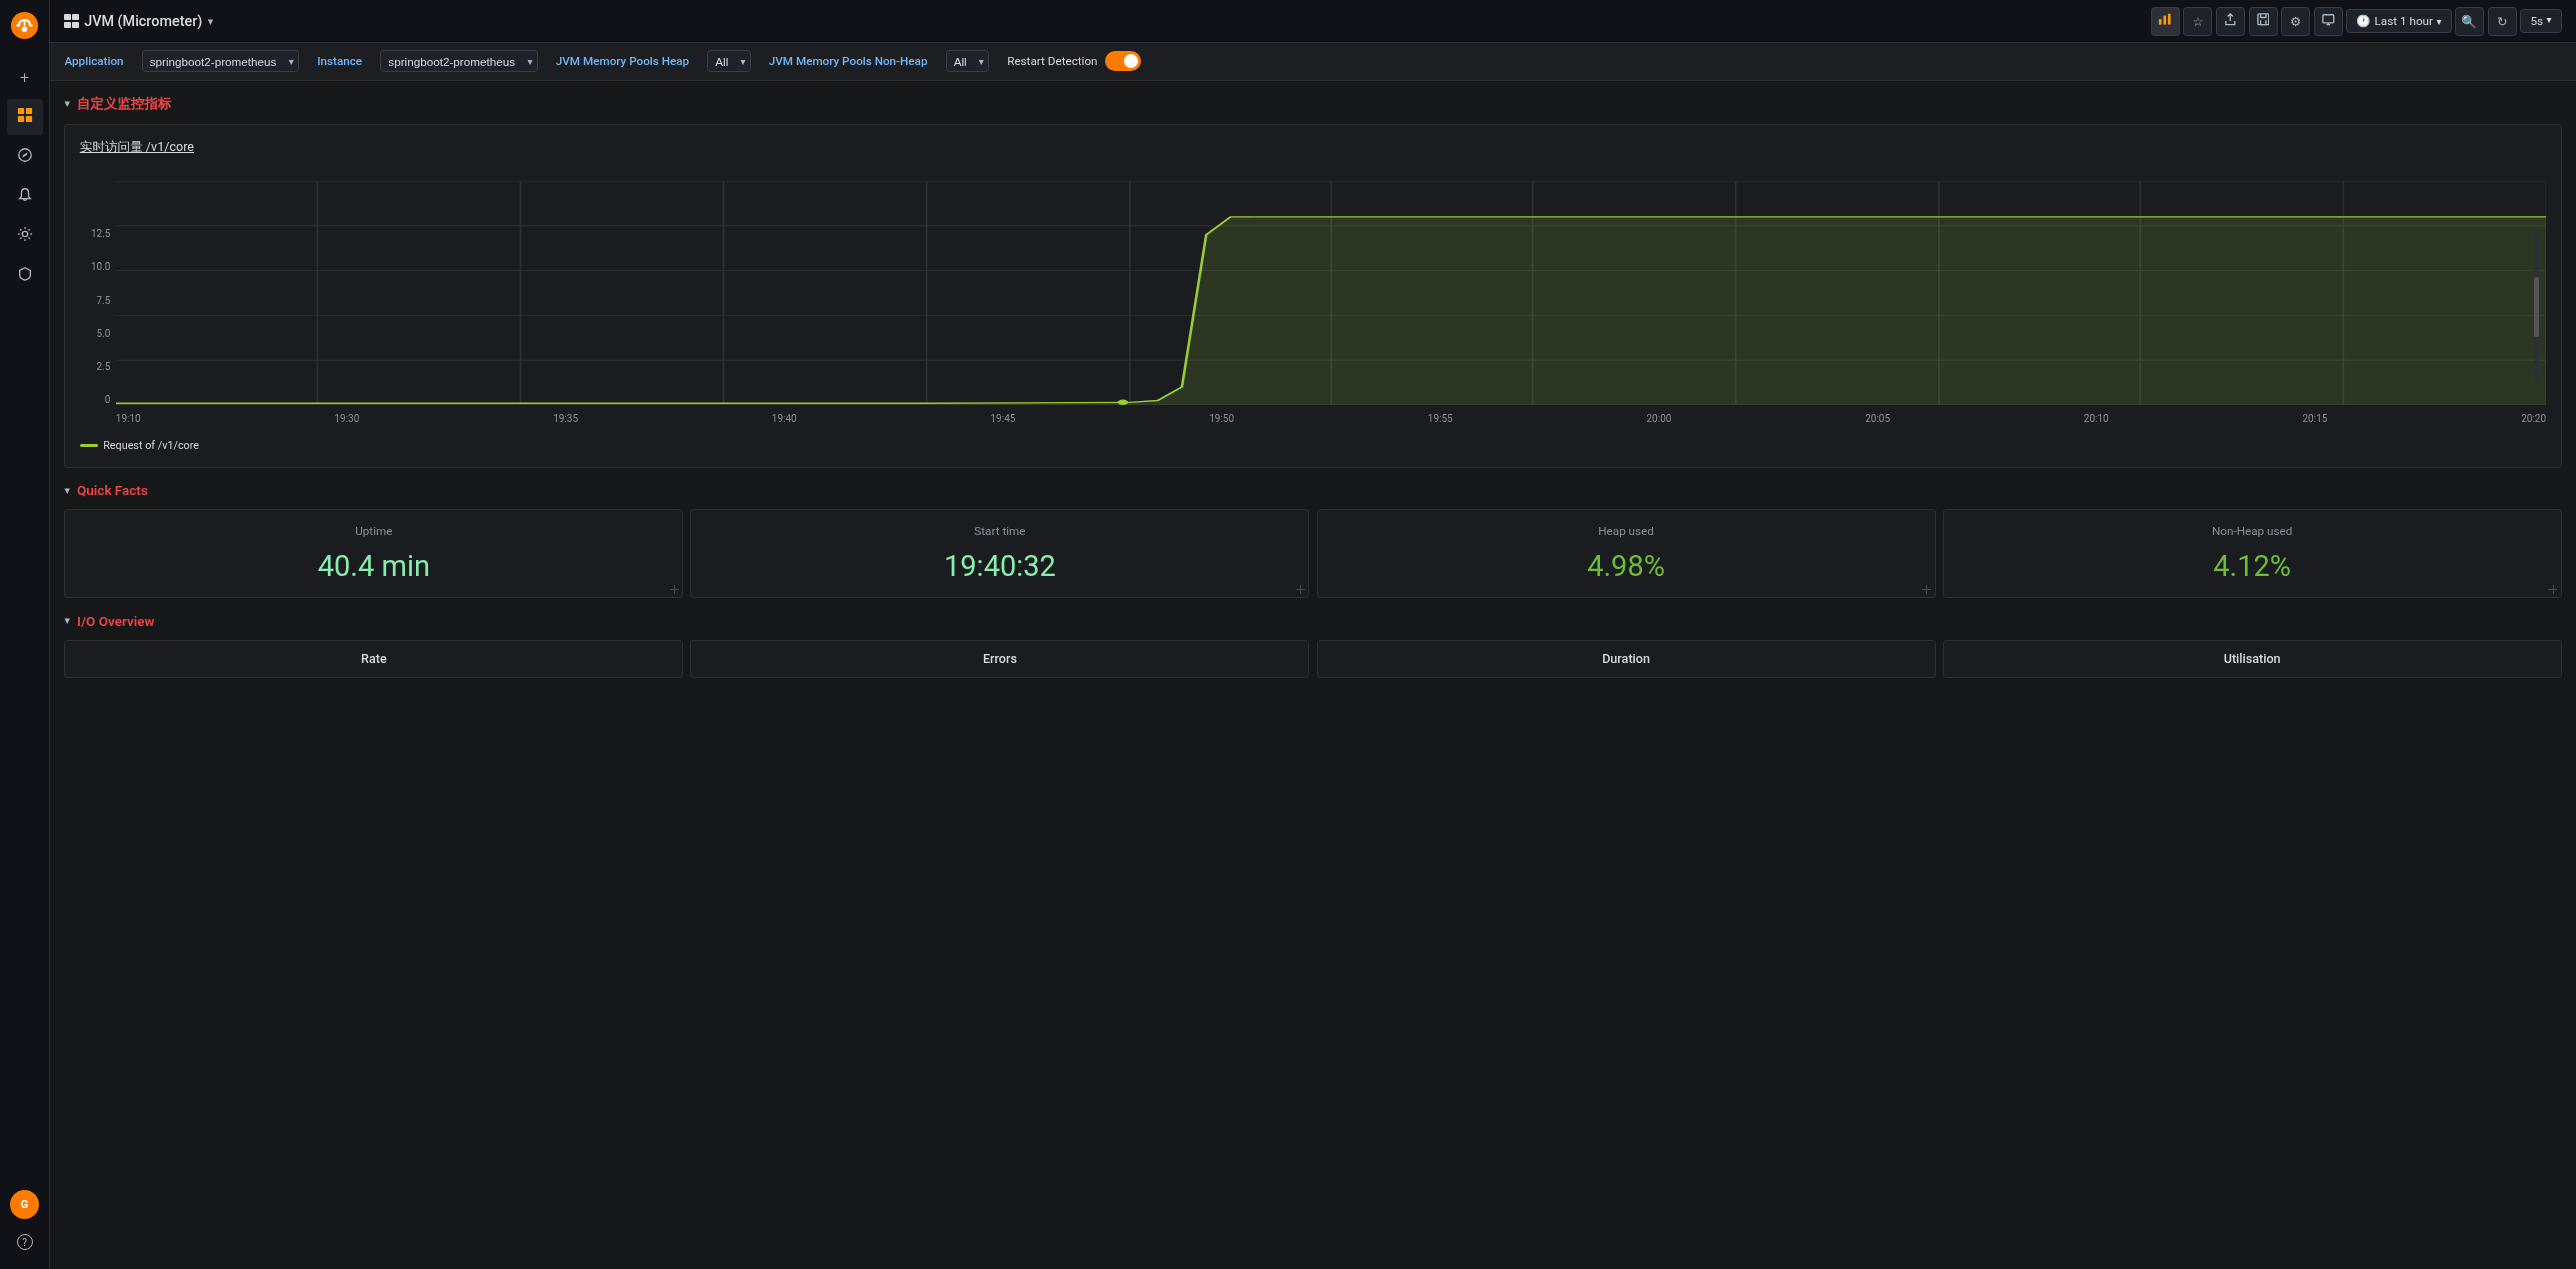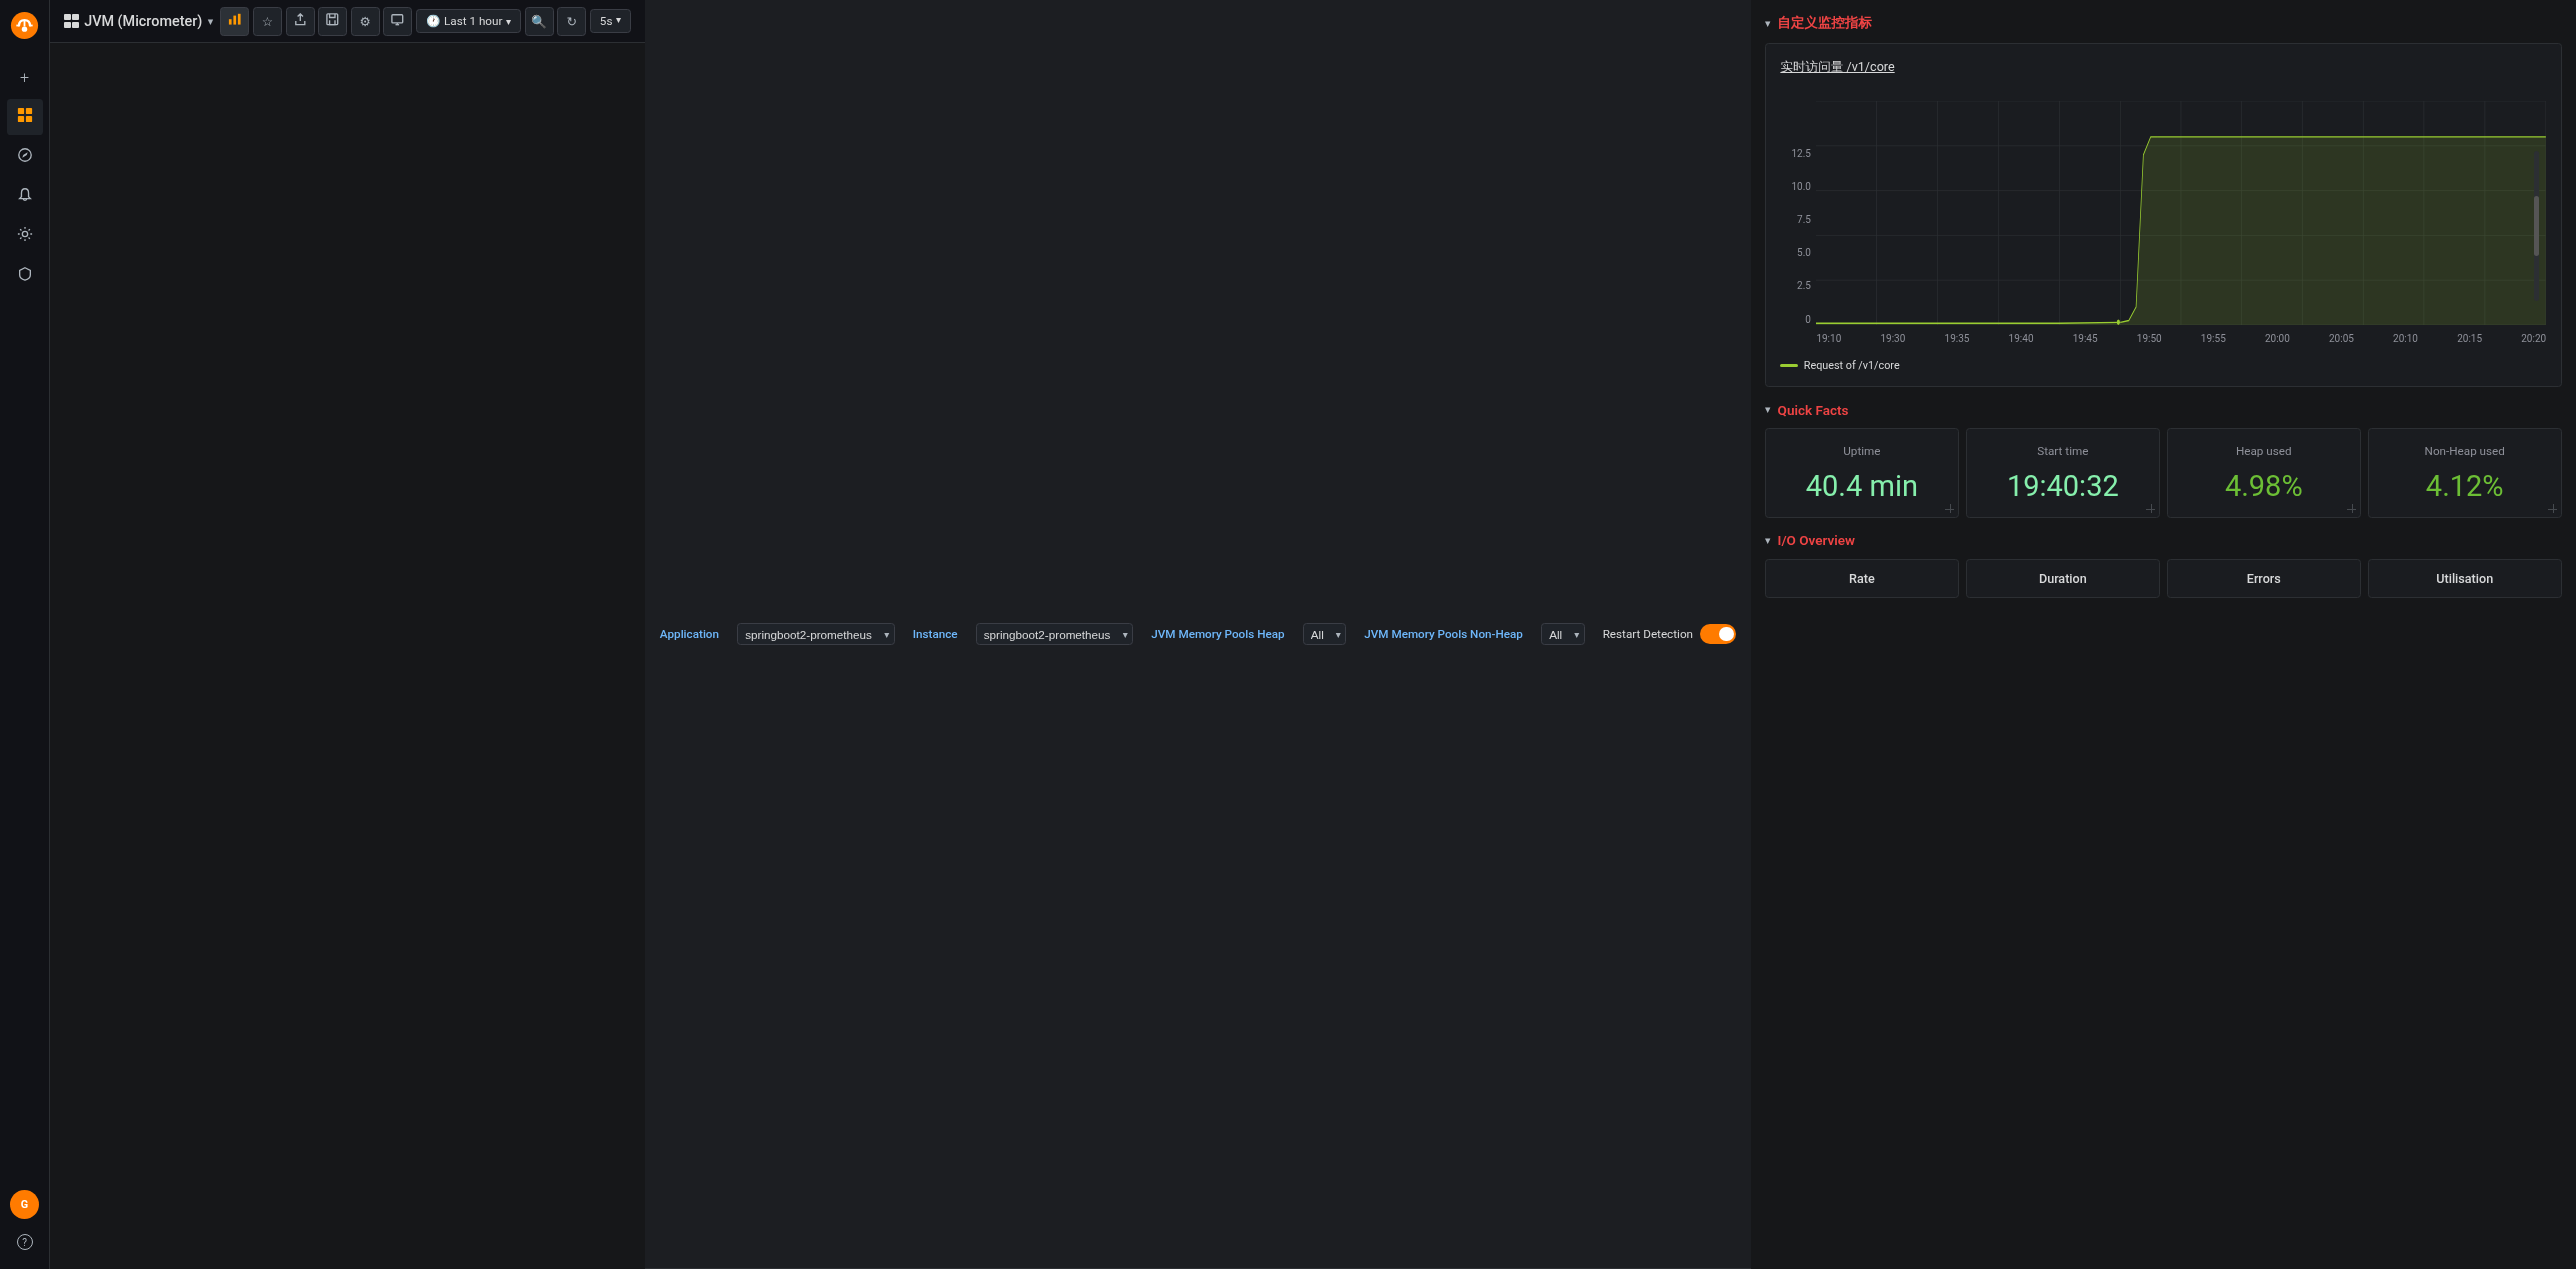--- a/index.html
+++ b/index.html
@@ -63,21 +63,21 @@
       font-size: 10.8px;
       font-weight: bold;
       color: #fff;
       cursor: pointer;
     }
 
     
     .main {
       flex: 1;
       display: flex;
-      flex-direction: row;
+      flex-direction: column;
       overflow: hidden;
     }
 
     
     .topbar {
       height: 43px;
       background: #111217;
       border-bottom: 0.9px solid #2c2f33;
       display: flex;
       align-items: center;
@@ -712,24 +712,24 @@
       <div class="section-header">
         <span class="chevron">▾</span>
         <span class="section-title">I/O Overview</span>
       </div>
 
       <div class="io-grid">
         <div class="io-card">
           <div class="io-label">Rate</div>
         </div>
         <div class="io-card">
+          <div class="io-label">Errors</div>
+        </div>
+        <div class="io-card">
           <div class="io-label">Duration</div>
-        </div>
-        <div class="io-card">
-          <div class="io-label">Errors</div>
         </div>
         <div class="io-card">
           <div class="io-label">Utilisation</div>
         </div>
       </div>
     </div>
 
   </div>
 </div>
 

